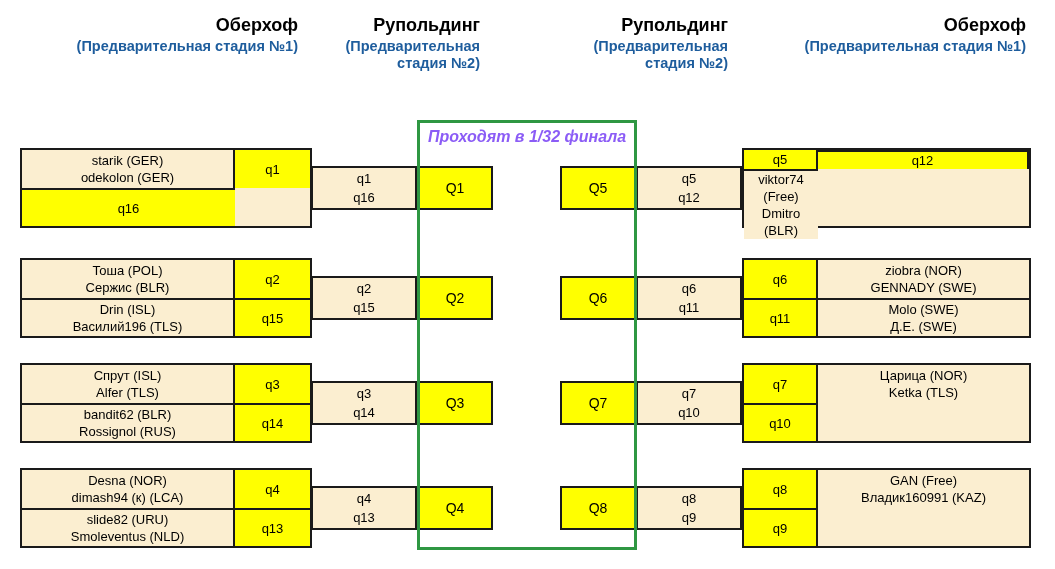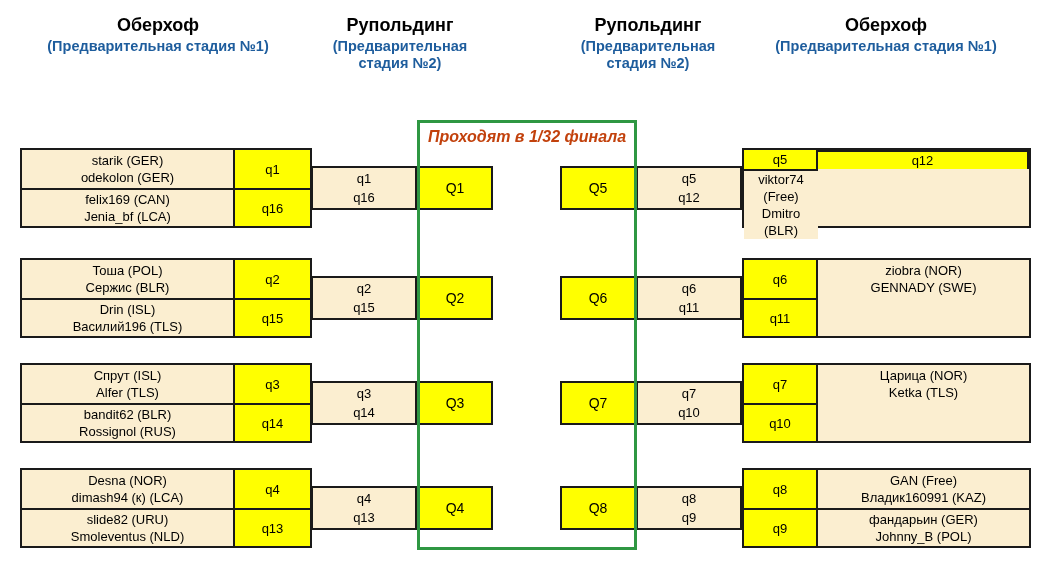--- a/index.html
+++ b/index.html
@@ -1,21 +1,21 @@
 <!DOCTYPE html>
 <html style="--cream: #fbeed0; --yellow: #ffff00; --green: #2f9742; --blue: #1e5d9d; --line: #1a1a1a;"><head>
 <meta charset="utf-8">
 <style>
   html,body { margin:0; padding:0; background:#ffffff; }
   .bracket {
     position:relative; width:1055px; height:569px; background:#ffffff;
     font-family:"Liberation Sans", sans-serif; color:#000; overflow:hidden;
   }
   
-  .hdr { position:absolute; top:14px; text-align:center; }
+  .hdr { position:absolute; top:14px; text-align:right; }
   .hdr-title { font-size:18px; font-weight:bold; line-height:22px; }
   .hdr-sub { font-size:14.5px; font-weight:bold; line-height:17px; color:var(--blue,#1e5d9d); margin-top:2px; }
   
   .grp {
     position:absolute; height:80px; box-sizing:border-box;
     border:2px solid var(--line,#1a1a1a); background:var(--cream,#fbeed0);
     display:grid; grid-template-rows:1fr 1fr; z-index:1;
   }
   .grp.left  { left:20px;  width:292px; grid-template-columns:213px 1fr; }
   .grp.right { left:742px; width:289px; grid-template-columns:74px 1fr; }
@@ -47,21 +47,21 @@
   .match.ml { left:417px; }
   .match.mr { left:560px; }
   
   .advance {
     position:absolute; left:417px; top:120px; width:220px; height:430px;
     box-sizing:border-box; border:3px solid var(--green,#2f9742);
     z-index:5; pointer-events:none;
   }
   .advance-title {
     margin-top:5px; text-align:center;
-    font-size:16px; font-weight:bold; font-style:italic; color:#c2410c;
+    font-size:16px; font-weight:bold; font-style:italic; color:#8b5cf6;
   }
 </style>
 </head>
 <body>
 
 <div class="bracket">
 
   <div class="hdr" style="left:18px;width:280px">
     <div class="hdr-title">Оберхоф</div>
     <div class="hdr-sub">(Предварительная стадия №1)</div>
@@ -82,24 +82,20 @@
   <div class="advance">
     <div class="advance-title">Проходят в 1/32 финала</div>
   </div>
 
   <div class="grp left" style="top:148px">
     <div class="cell names">
       <div>starik (GER)</div>
       <div>odekolon (GER)</div>
     </div>
     <div class="cell qual">q1</div>
-    <div class="cell names row2">
-      <div>felix169 (CAN)</div>
-      <div>Jenia_bf (LCA)</div>
-    </div>
     <div class="cell qual row2">q16</div>
   </div>
   <div class="conn cl" style="top:166px">
     <div>q1</div>
     <div>q16</div>
   </div>
   <div class="match ml" style="top:166px">Q1</div>
 
   <div class="grp left" style="top:258px">
     <div class="cell names">
@@ -174,20 +170,24 @@
     <div>q6</div>
     <div>q11</div>
   </div>
   <div class="grp right" style="top:258px">
     <div class="cell qual">q6</div>
     <div class="cell names">
       <div>ziobra (NOR)</div>
       <div>GENNADY (SWE)</div>
     </div>
     <div class="cell qual row2">q11</div>
+    <div class="cell names row2">
+      <div>Molo (SWE)</div>
+      <div>Д.Е. (SWE)</div>
+    </div>
   </div>
 
   <div class="match mr" style="top:381px">Q7</div>
   <div class="conn cr" style="top:381px">
     <div>q7</div>
     <div>q10</div>
   </div>
   <div class="grp right" style="top:363px">
     <div class="cell qual">q7</div>
     <div class="cell names">
@@ -202,19 +202,15 @@
     <div>q8</div>
     <div>q9</div>
   </div>
   <div class="grp right" style="top:468px">
     <div class="cell qual">q8</div>
     <div class="cell names">
       <div>GAN (Free)</div>
       <div>Владик160991 (KAZ)</div>
     </div>
     <div class="cell qual row2">q9</div>
-    <div class="cell names row2">
-      <div>фандарьин (GER)</div>
-      <div>Johnny_B (POL)</div>
-    </div>
   </div>
 
 </div>
 
 </body></html>

